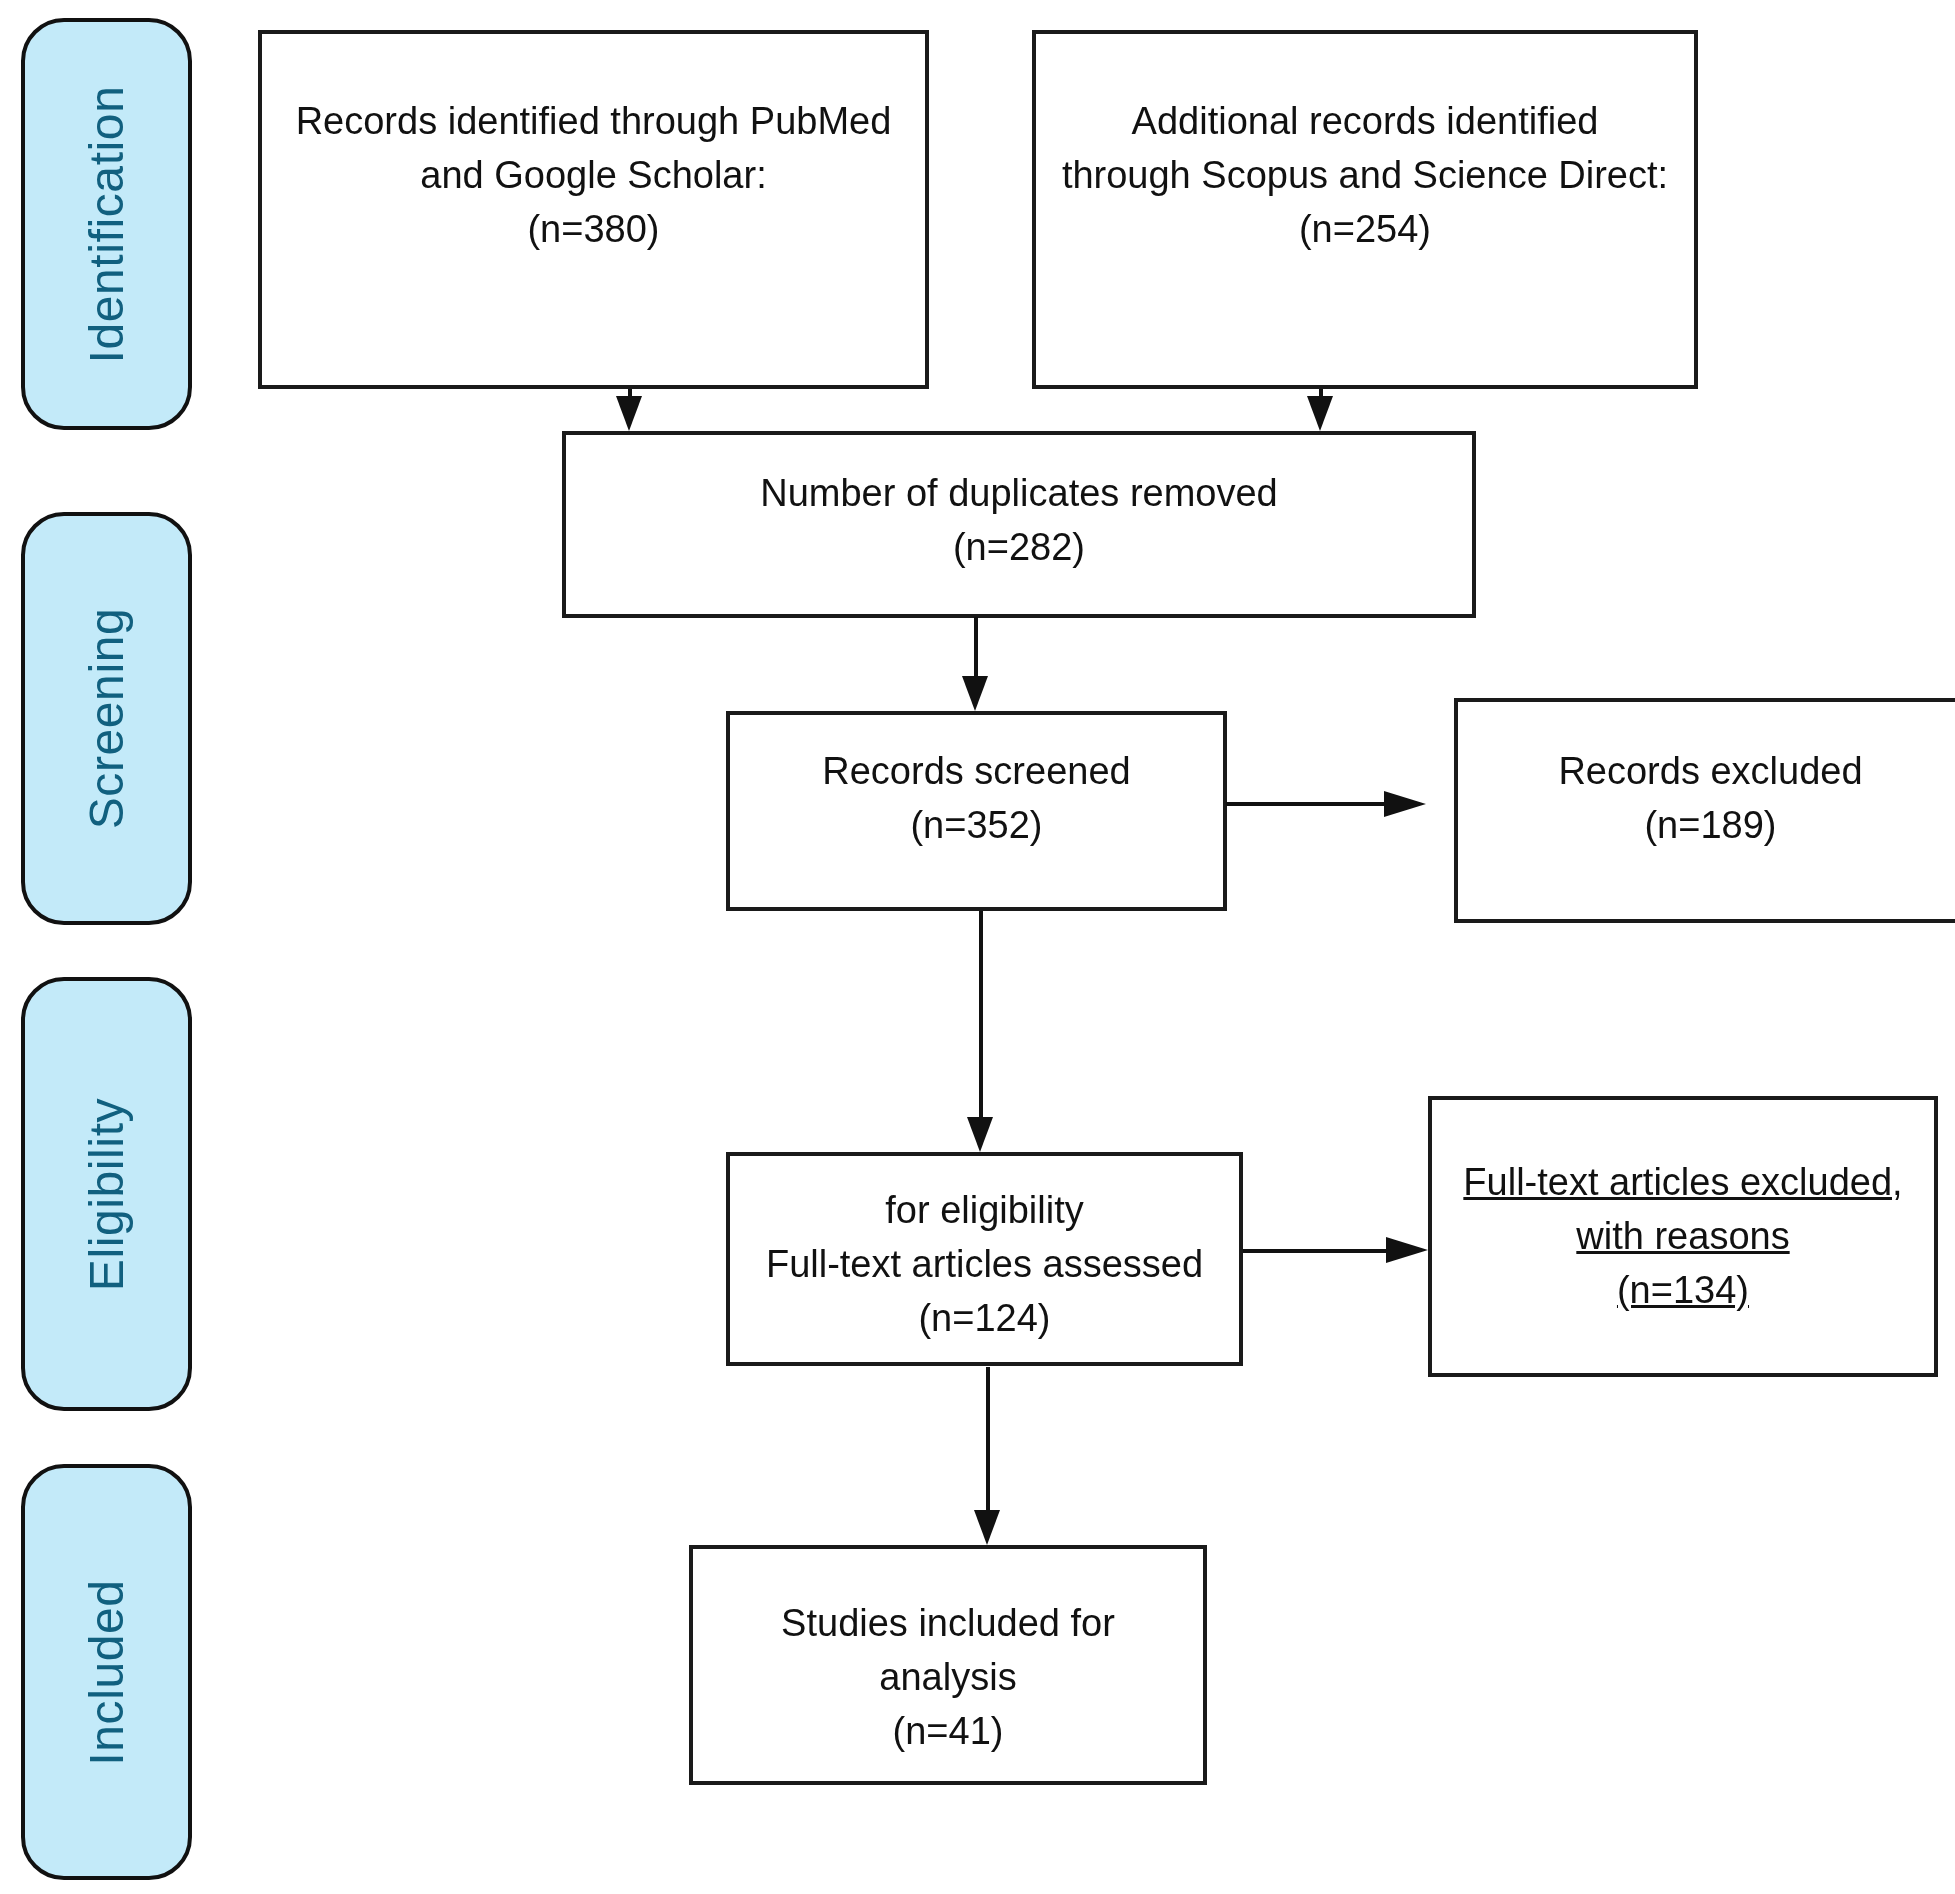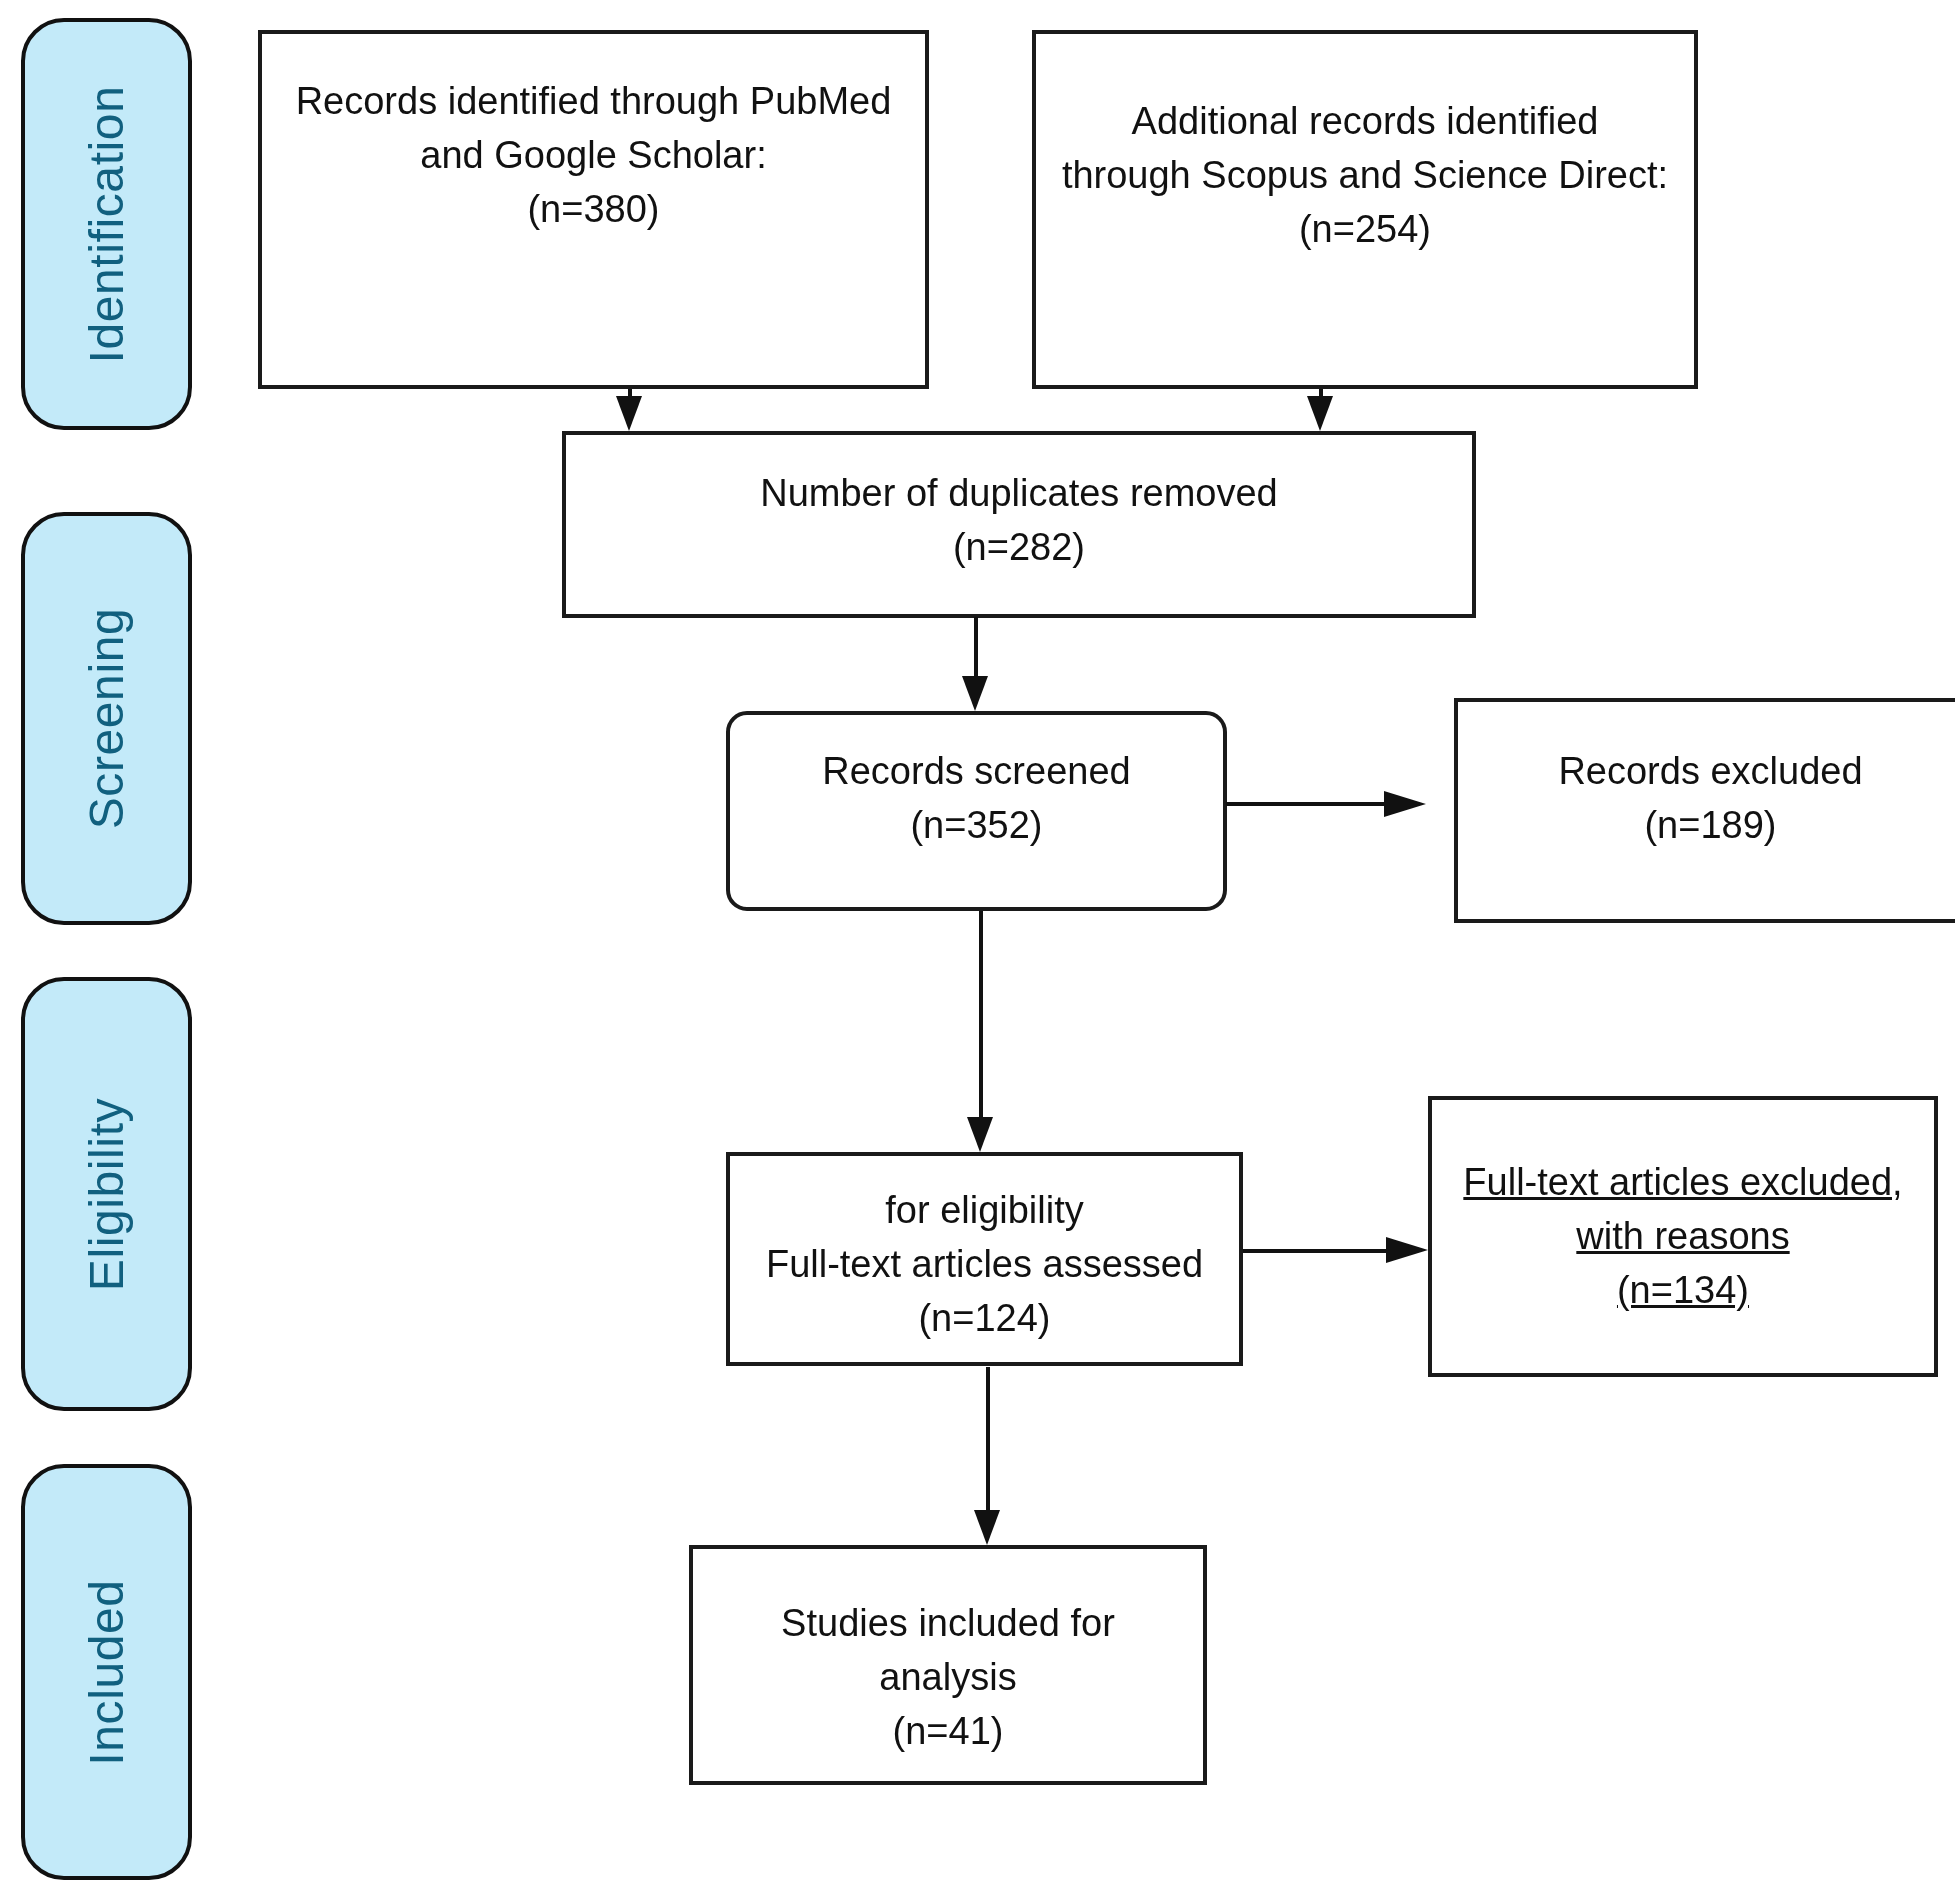--- a/index.html
+++ b/index.html
@@ -48,24 +48,24 @@
     flex-direction: column;
     align-items: center;
     justify-content: flex-start;
     color: var(--box-text, #111111);
     font-size: 38px;
     line-height: 54px;
     text-align: center;
   }
   .box .line { width: 100%; }
 
-  #box-identified         { left: 258px;  top: 30px;   width: 671px; height: 359px; padding-top: 40px; }
+  #box-identified         { left: 258px;  top: 30px;   width: 671px; height: 359px; padding-top: 60px; }
   #box-additional         { left: 1032px; top: 30px;   width: 666px; height: 359px; padding-top: 60px; }
   #box-duplicates         { left: 562px;  top: 431px;  width: 914px; height: 187px; padding-top: 31px;  }
-  #box-screened           { left: 726px; top: 711px; width: 501px;  height: 200px; padding-top: 29px; border-radius: 21px;  }
+  #box-screened           { left: 726px; top: 711px; width: 501px;  height: 200px; padding-top: 29px;  }
   #box-excluded           { left: 1426px; top: 698px; width: 513px;  height: 225px; padding-top: 42px; margin-left: 28px;  }
   #box-fulltext           { left: 726px; top: 1152px; width: 517px;  height: 214px; padding-top: 27px;  }
   #box-fulltext-excluded  { left: 1428px; top: 1096px; width: 510px;  height: 281px; padding-top: 55px; text-decoration: underline;  }
   #box-included-studies   { left: 689px; top: 1545px; width: 518px;  height: 240px; padding-top: 47px;  }
 
   
   .shaft-v { position: absolute; width: 4.2px;  background: var(--arrow, #111111); }
   .shaft-h { position: absolute; height: 4.2px; background: var(--arrow, #111111); }
   .head-down {
     position: absolute; width: 0; height: 0;

